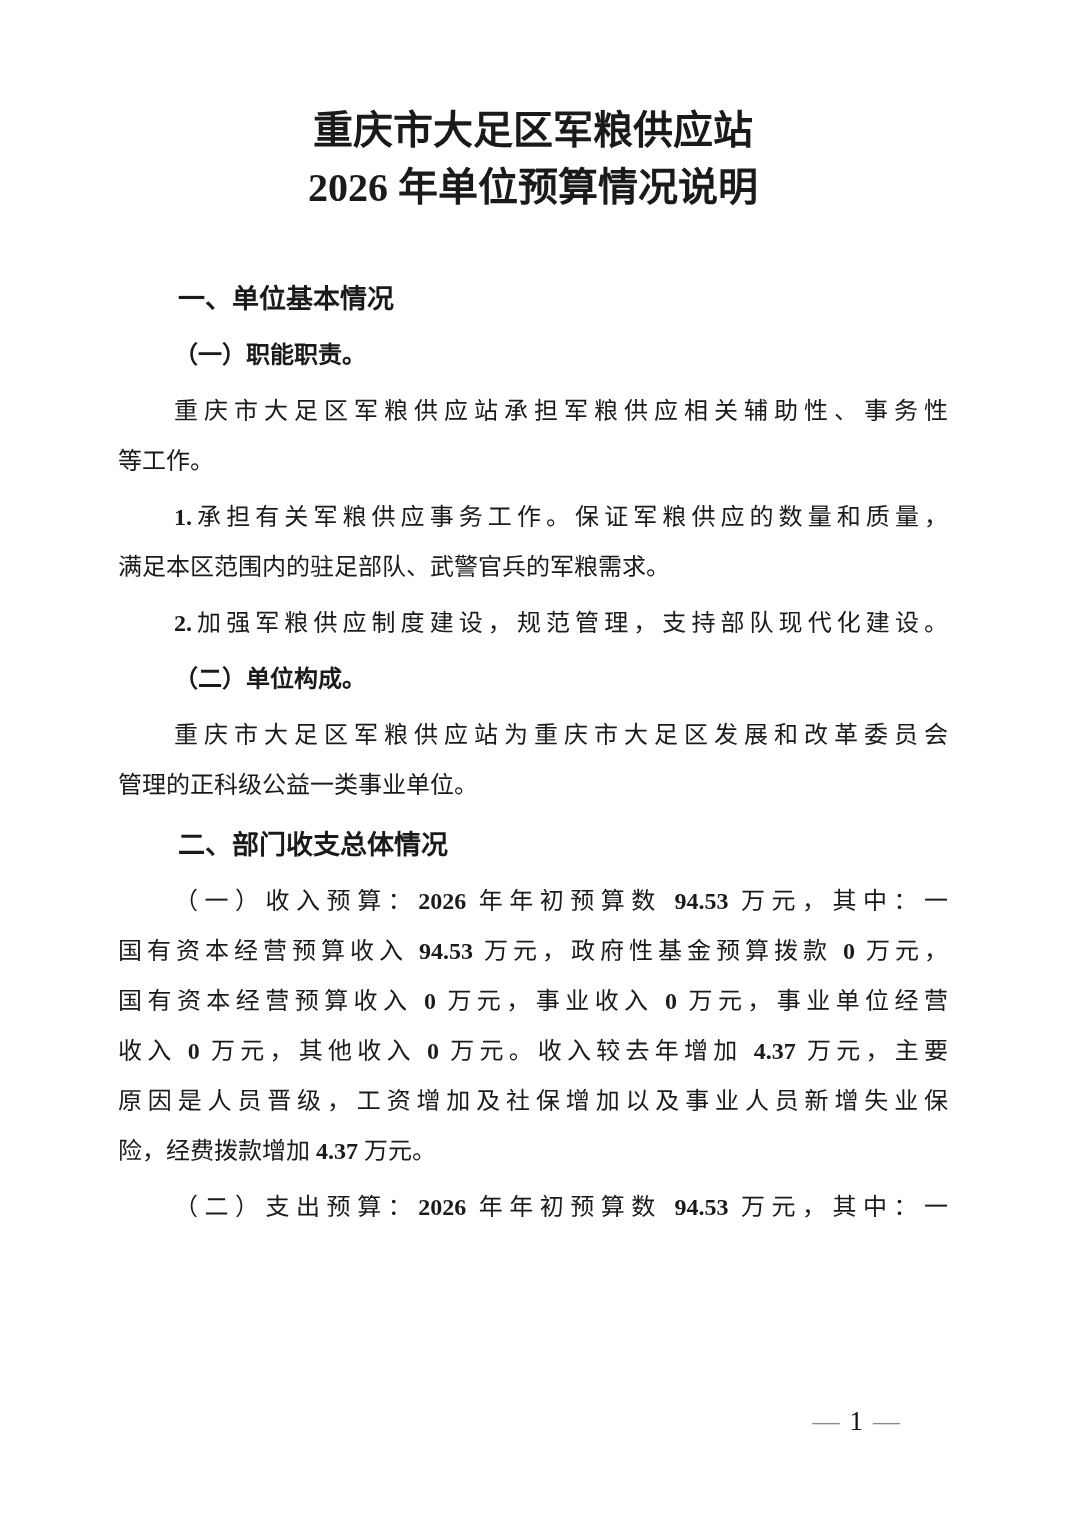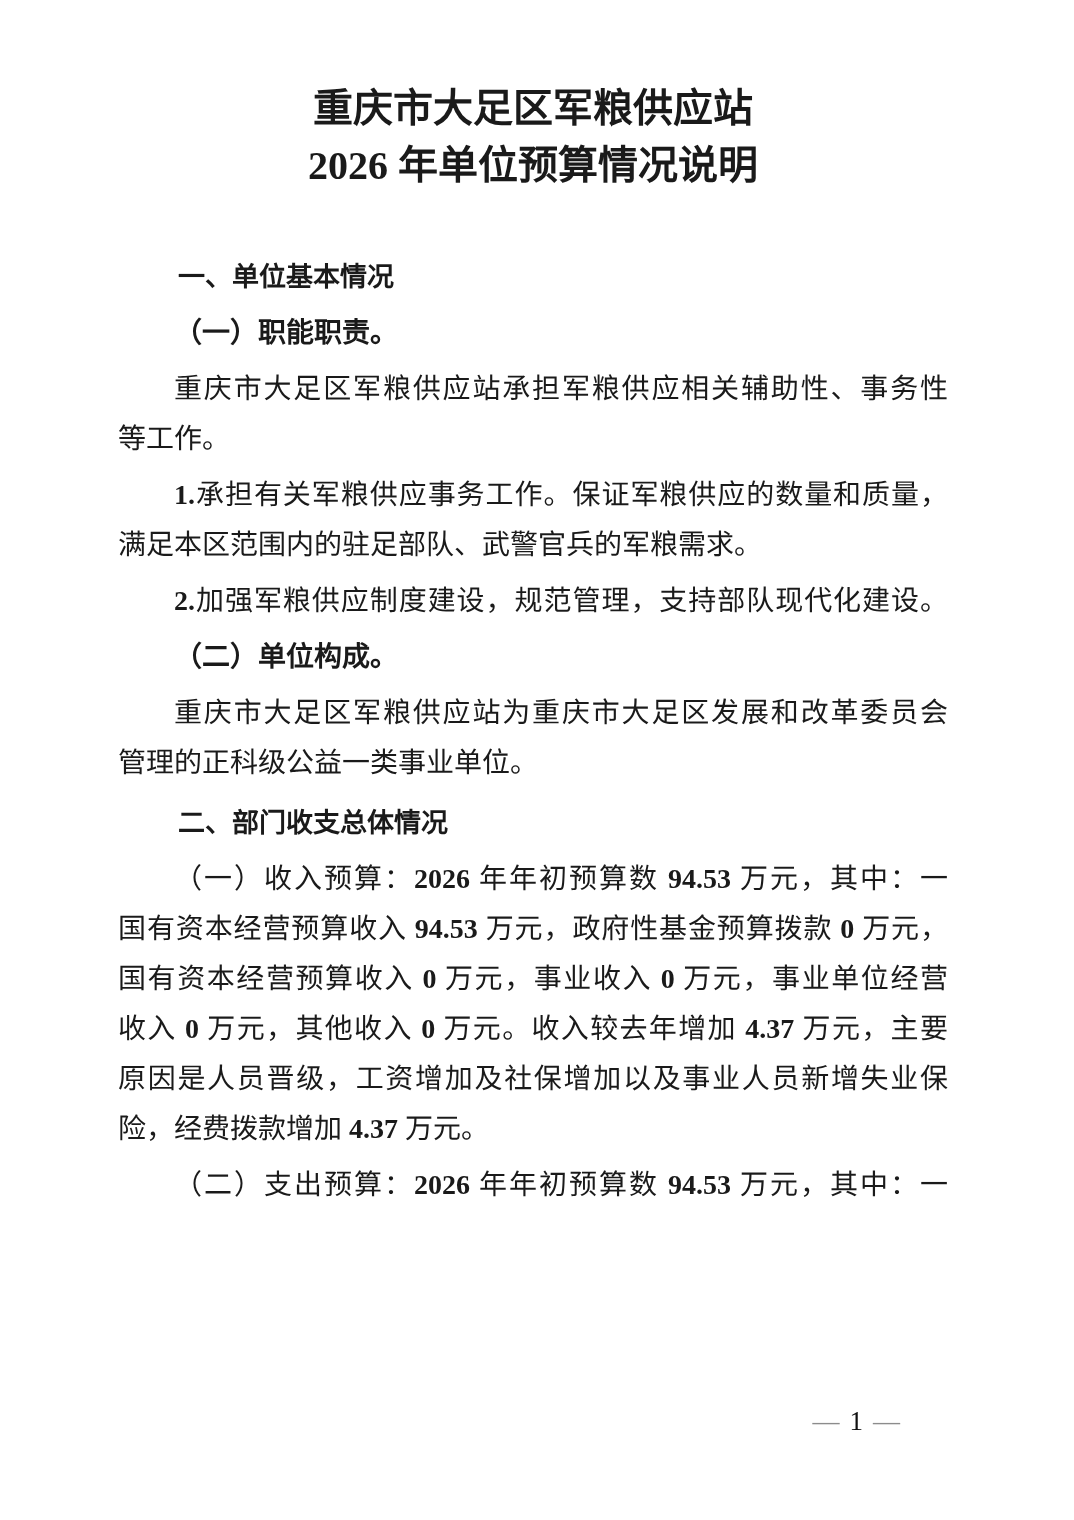--- a/index.html
+++ b/index.html
@@ -12,32 +12,32 @@
     font-family: "Liberation Serif", "DejaVu Serif", serif;
     overflow: hidden;
   }
   .content {
     position: absolute;
     left: 118px;
     top: 0;
     width: 830px;
   }
   .title-wrap {
-    padding-top: 80px;
+    padding-top: 102px;
     margin-bottom: 58px;
   }
   .title-line {
     font-size: 40px;
     line-height: 57px;
     font-weight: bold;
     text-align: center;
     font-family: "Liberation Serif", "DejaVu Serif", serif;
   }
   .line {
-    font-size: 28px;
+    font-size: 24px;
     line-height: 50px;
     text-align: justify;
   }
   .line.h1 {
     font-family: "Liberation Sans", "DejaVu Sans", sans-serif;
     font-weight: bold;
     font-size: 27px;
     text-indent: 60px;
     margin-top: 10px;
   }

